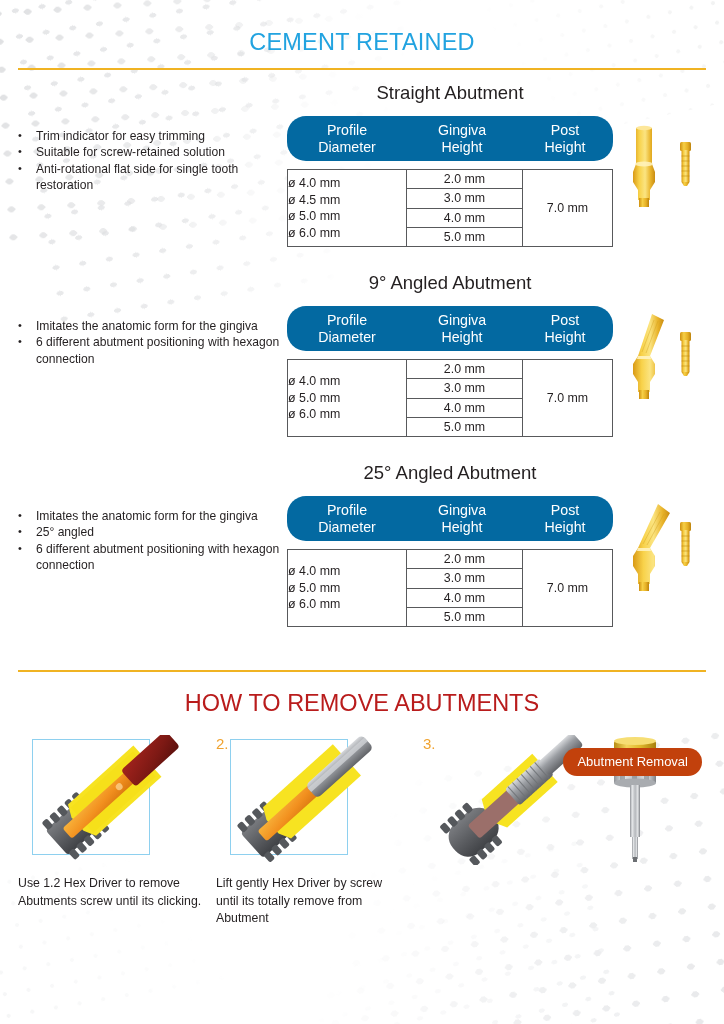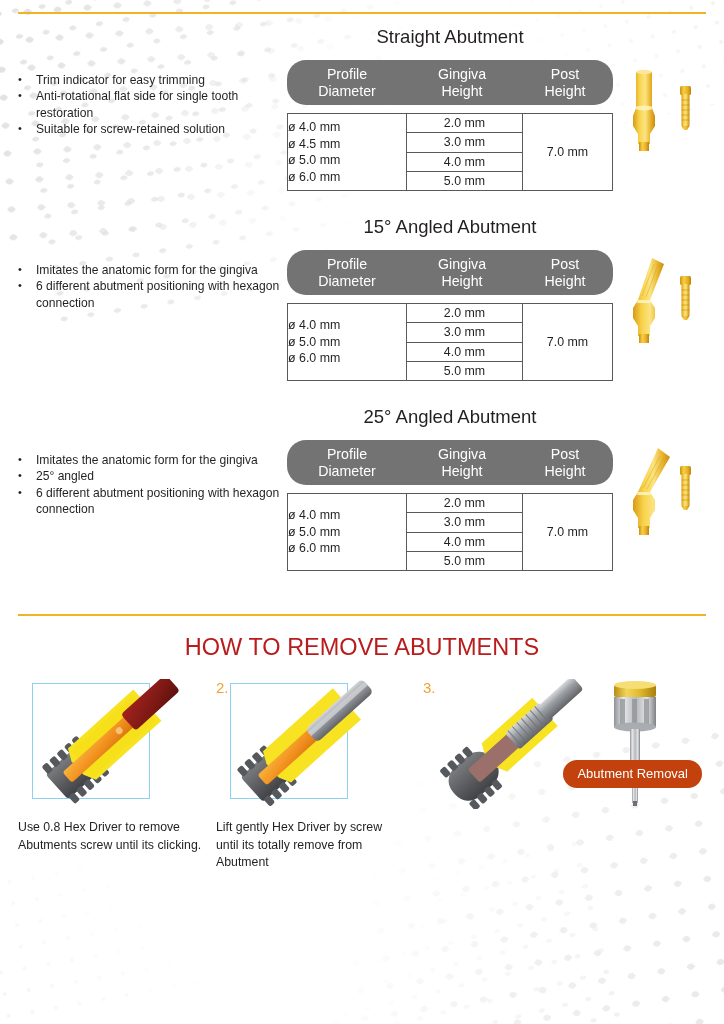--- a/index.html
+++ b/index.html
@@ -145,21 +145,21 @@
   }
 
   
   .tbl-wrap {
     position: absolute;
     left: 287px;
     top: 34px;
     width: 326px;
   }
   .thead {
-    background: #737373;
+    background: #0369a1;
     border-radius: 19px;
     color: #ffffff;
     display: flex;
     height: 45px;
     align-items: center;
     overflow: hidden;
   }
   .thead .th {
     text-align: center;
     font-size: 14.2px;
@@ -305,30 +305,31 @@
 
 <div class="halftone tl"></div>
 <div class="halftone tl2"></div>
 <div class="halftone tr"></div>
 <div class="halftone br"></div>
 <div class="halftone bm"></div>
 <div class="halftone bl"></div>
 
 <div class="content">
 
+  <h1 class="page-title">CEMENT RETAINED</h1>
   <div class="rule-gold"></div>
 
   <div class="section first">
     <div class="sec-title">Straight Abutment</div>
 
     <div class="bullets">
       <ul>
         <li>Trim indicator for easy trimming</li>
+        <li>Suitable for screw-retained solution</li>
         <li>Anti-rotational flat side for single tooth restoration</li>
-        <li>Suitable for screw-retained solution</li>
       </ul>
     </div>
 
     <div class="tbl-wrap">
       <div class="thead">
         <div class="th c1">
           <div>Profile</div>
           <div>Diameter</div>
         </div>
         <div class="th c2">
@@ -388,21 +389,21 @@
           <line x1="63.5" y1="46" x2="71.5" y2="46"></line>
           <line x1="63.5" y1="51" x2="71.5" y2="51"></line>
           <line x1="63.5" y1="56" x2="71.5" y2="56"></line>
         </g>
         <path d="M63.5 62 L71.5 62 L69 66 L66 66 Z" fill="url(#gold1s)"></path>
       </svg>
     </div>
   </div>
 
   <div class="section">
-    <div class="sec-title">15° Angled Abutment</div>
+    <div class="sec-title">9° Angled Abutment</div>
 
     <div class="bullets">
       <ul>
         <li>Imitates the anatomic form for the gingiva</li>
         <li>6 different abutment positioning with hexagon connection</li>
       </ul>
     </div>
 
     <div class="tbl-wrap">
       <div class="thead">
@@ -571,21 +572,21 @@
             <path d="M62 48 L150 48 L150 90 L62 90 L56 78 L56 60 Z" fill="#f7e321"></path>
             <path d="M62 52 L146 52 L146 86 L62 86 Z" fill="#f5df18" opacity=".75"></path>
 
             <rect x="42" y="62" width="84" height="14" rx="3" fill="url(#orangeG)"></rect>
             <circle cx="112" cy="69" r="3.4" fill="#fbd08a" opacity=".8"></circle>
 
             <rect x="124" y="58" width="60" height="22" rx="4" fill="url(#redG)"></rect>
           </g>
         </svg>
       </div>
-      <div class="caption">Use 0.8 Hex Driver to remove Abutments screw until its clicking.</div>
+      <div class="caption">Use 1.2 Hex Driver to remove Abutments screw until its clicking.</div>
     </div>
 
     <div class="step step-2">
       <div class="step-num">2.</div>
       <div class="fig">
         <div class="fig-box"></div>
         <svg width="190" height="130" viewBox="0 0 190 130">
           <defs>
             <linearGradient id="steelG" x1="0" y1="0" x2="0" y2="1">
               <stop offset="0%" stop-color="#d7d9dc"></stop>

